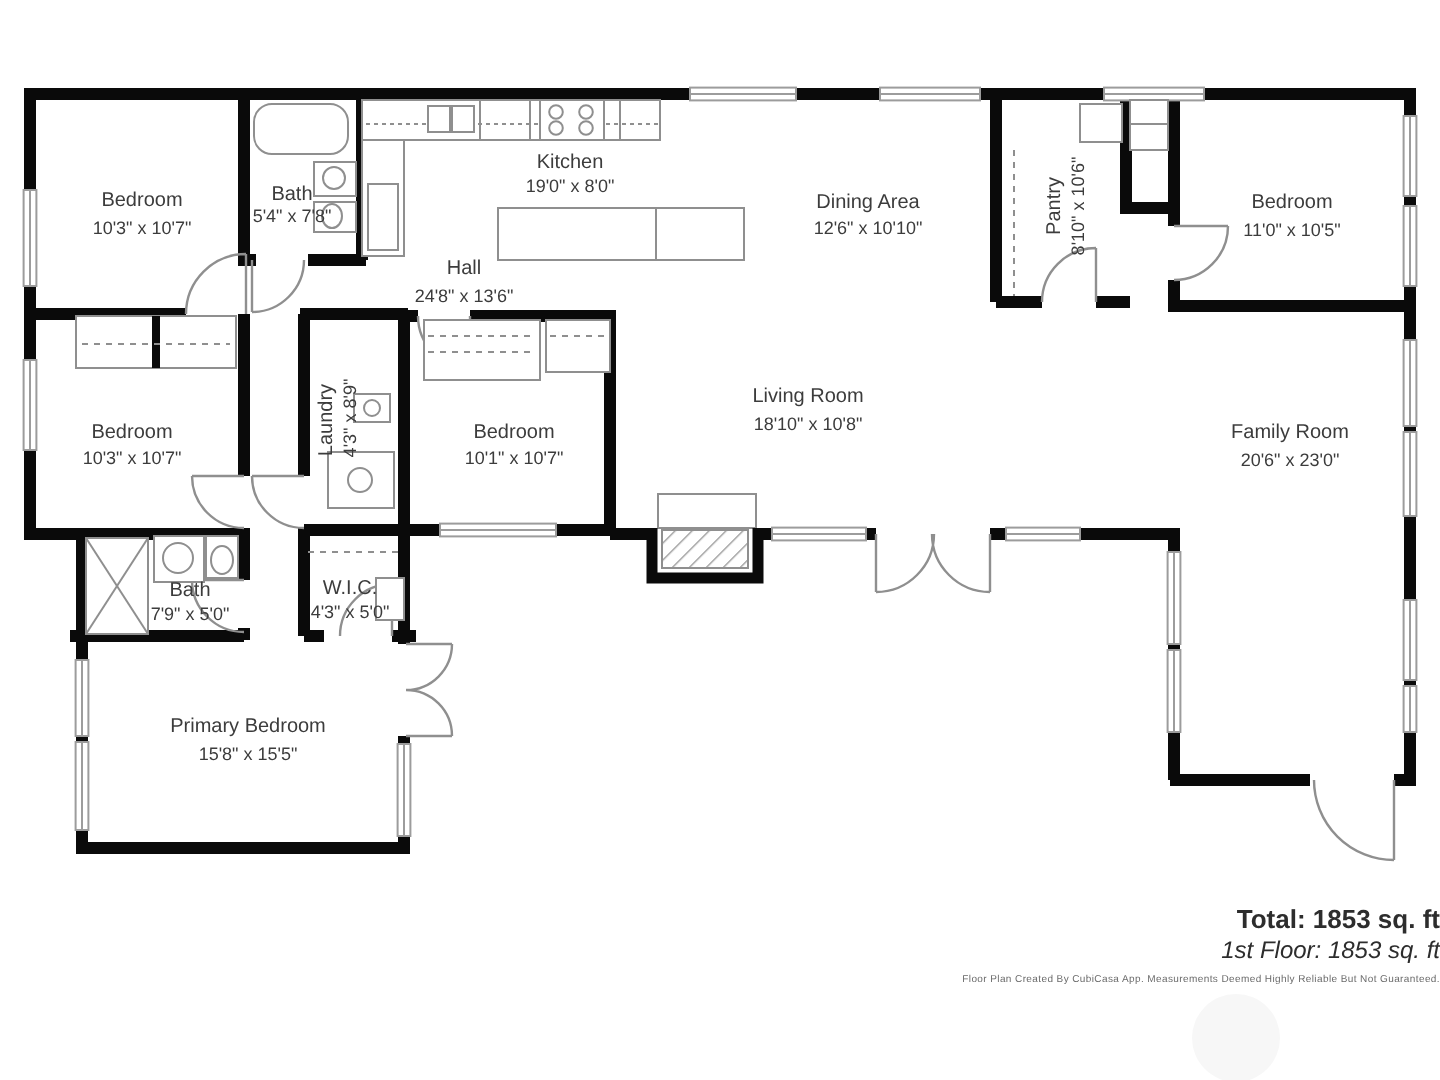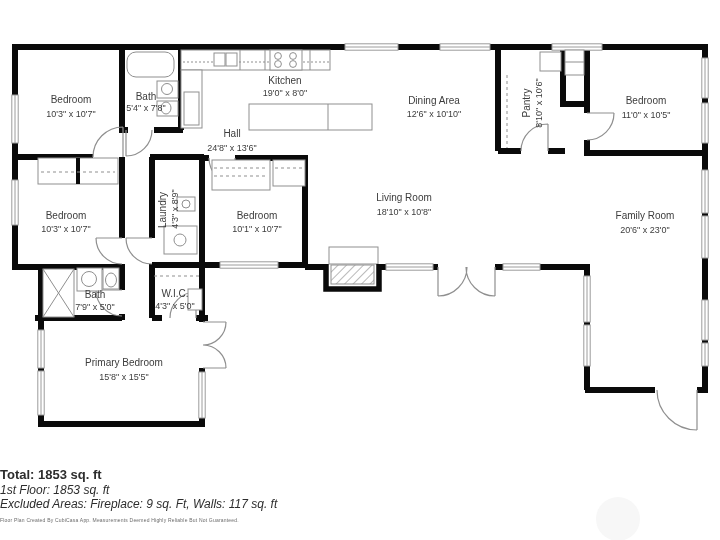--- a/index.html
+++ b/index.html
@@ -1,21 +1,21 @@
 <!DOCTYPE html>
 <html><head>
 <meta charset="utf-8">
 <style>
   html,body{margin:0;padding:0;background:#fff;}
   .page{position:relative;width:720px;height:540px;background:#ffffff;overflow:hidden;
         font-family:"Liberation Sans", sans-serif;}
   svg text{font-family:"Liberation Sans", sans-serif;fill:#3c3c3c;}
   .room-name{font-size:10px;}
   .room-dims{font-size:9px;}
-  .summary{position:absolute;left:0;top:467px;width:720px;text-align:left;color:#2d2d2d;line-height:1.22;}
+  .summary{position:absolute;left:0;top:452px;width:720px;text-align:right;color:#2d2d2d;line-height:1.22;}
   .summary .total{font-size:13px;font-weight:bold;}
   .summary .line{font-size:12px;font-style:italic;}
   .summary .disclaimer{font-size:5px;color:#6b6b6b;margin-top:5px;letter-spacing:.2px;}
   .watermark{position:absolute;left:596px;top:497px;width:44px;height:44px;border-radius:50%;
              background:#f7f7f7;}
 </style>
 </head>
 <body>
 
 <div class="page">
@@ -266,18 +266,17 @@
 
       <text class="room-name" x="124" y="366">Primary Bedroom</text>
       <text class="room-dims" x="124" y="380">15'8" x 15'5"</text>
     </g>
   </svg>
 
   
   <div class="summary">
     <div class="total">Total: 1853 sq. ft</div>
     <div class="line">1st Floor: 1853 sq. ft</div>
-    <div class="line">Excluded Areas: Fireplace: 9 sq. Ft, Walls: 117 sq. ft</div>
     <div class="disclaimer">Floor Plan Created By CubiCasa App. Measurements Deemed Highly Reliable But Not Guaranteed.</div>
   </div>
 
   <div class="watermark"></div>
 </div>
 
 </body></html>

